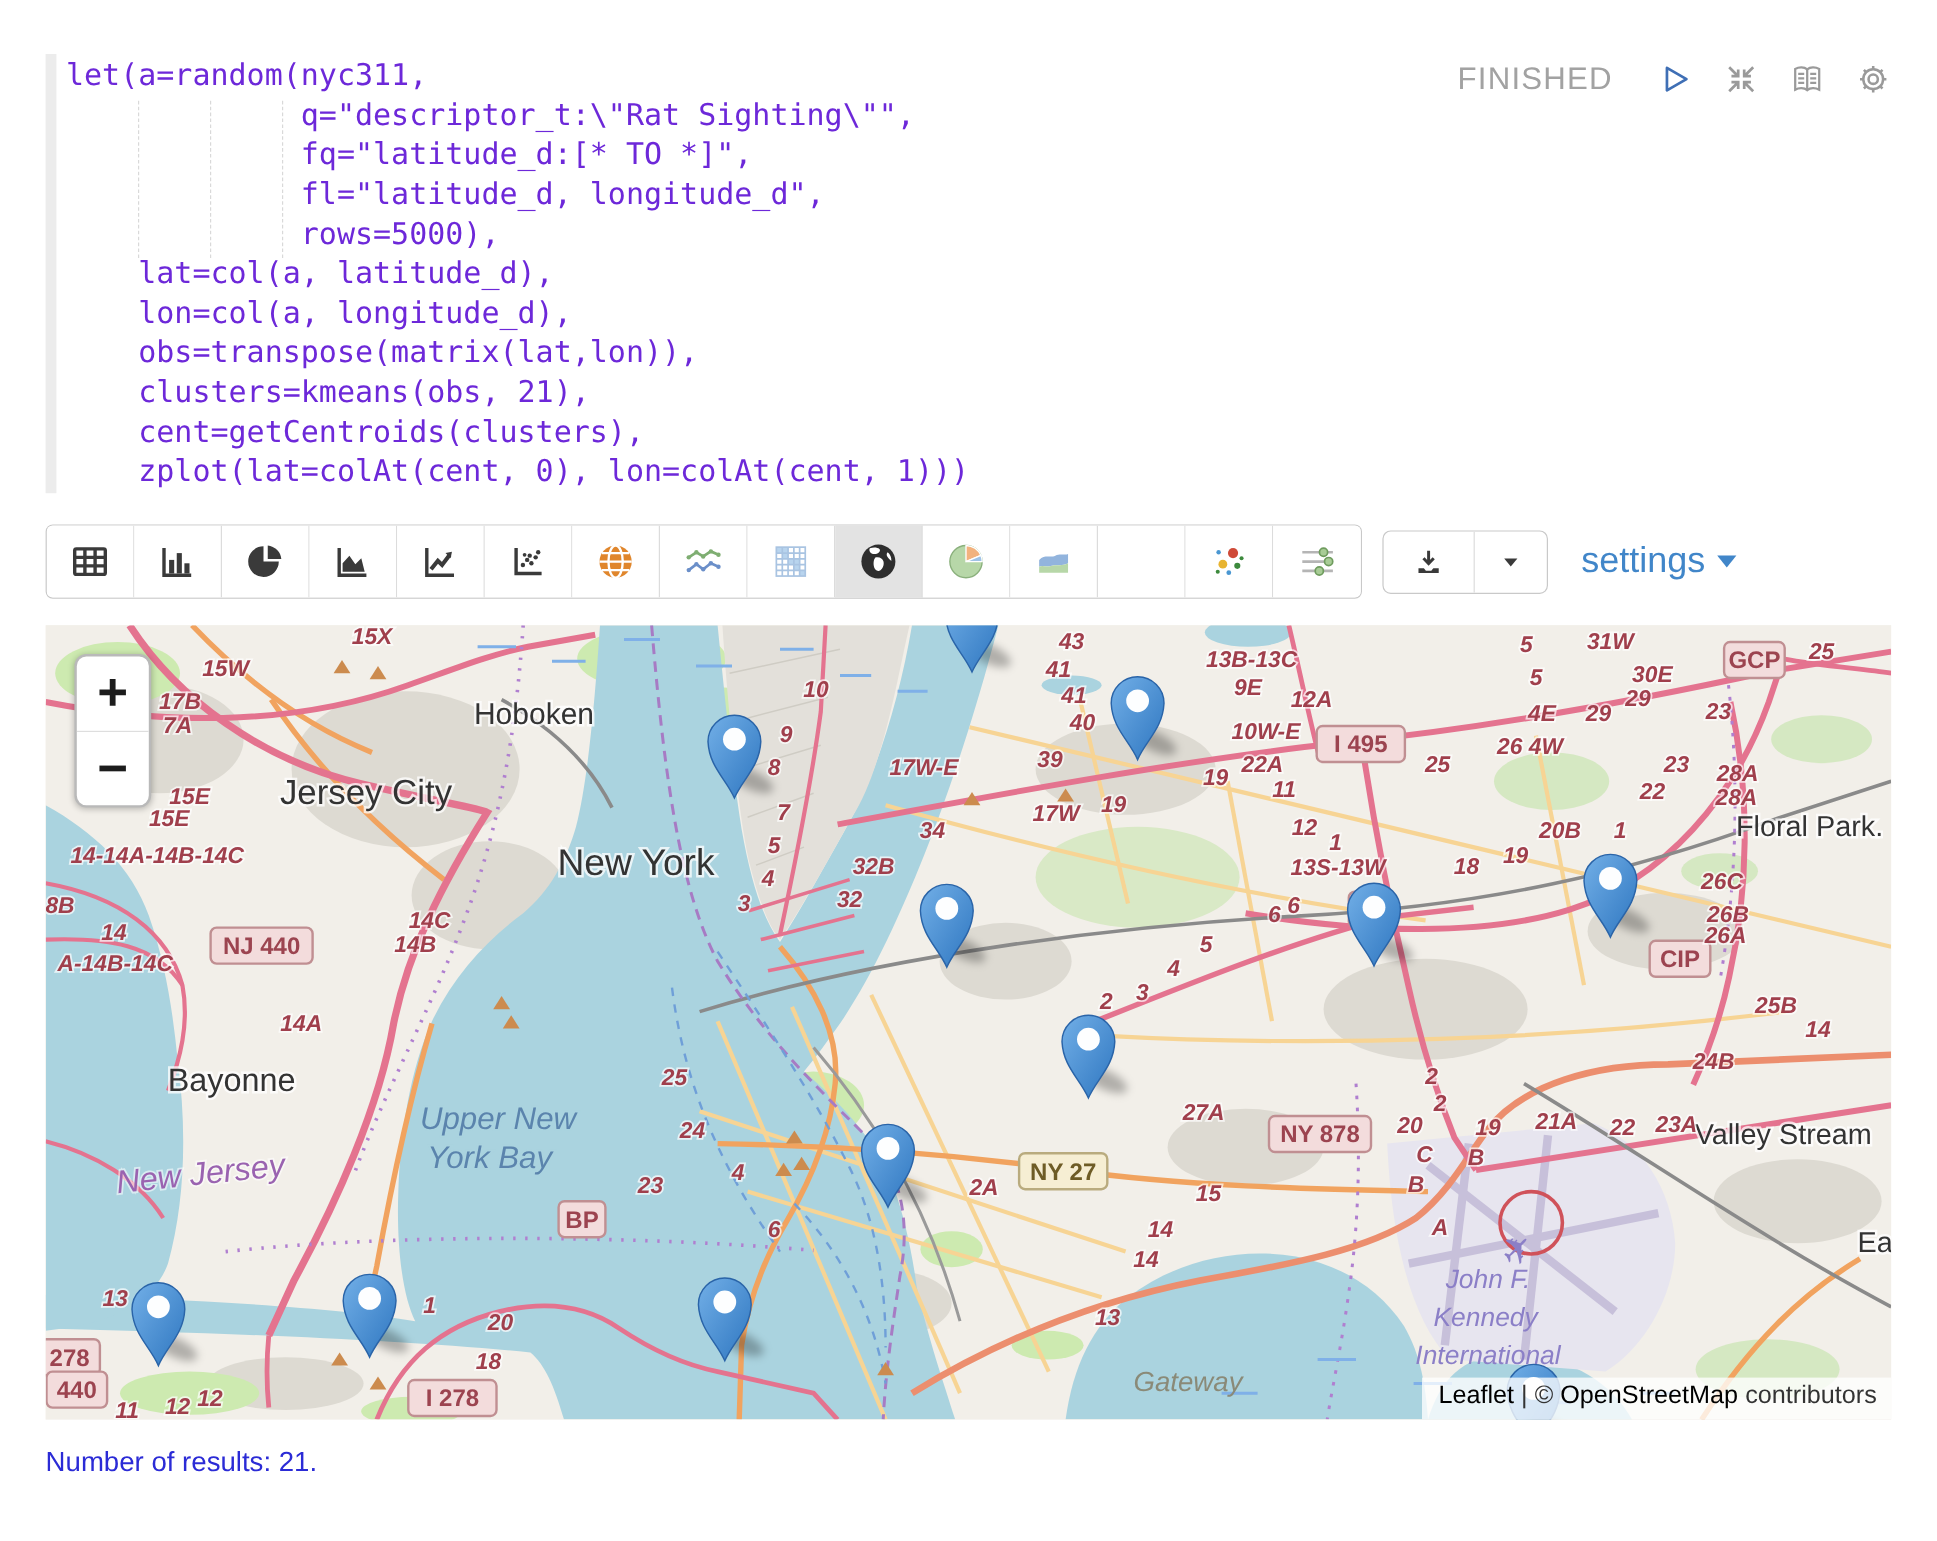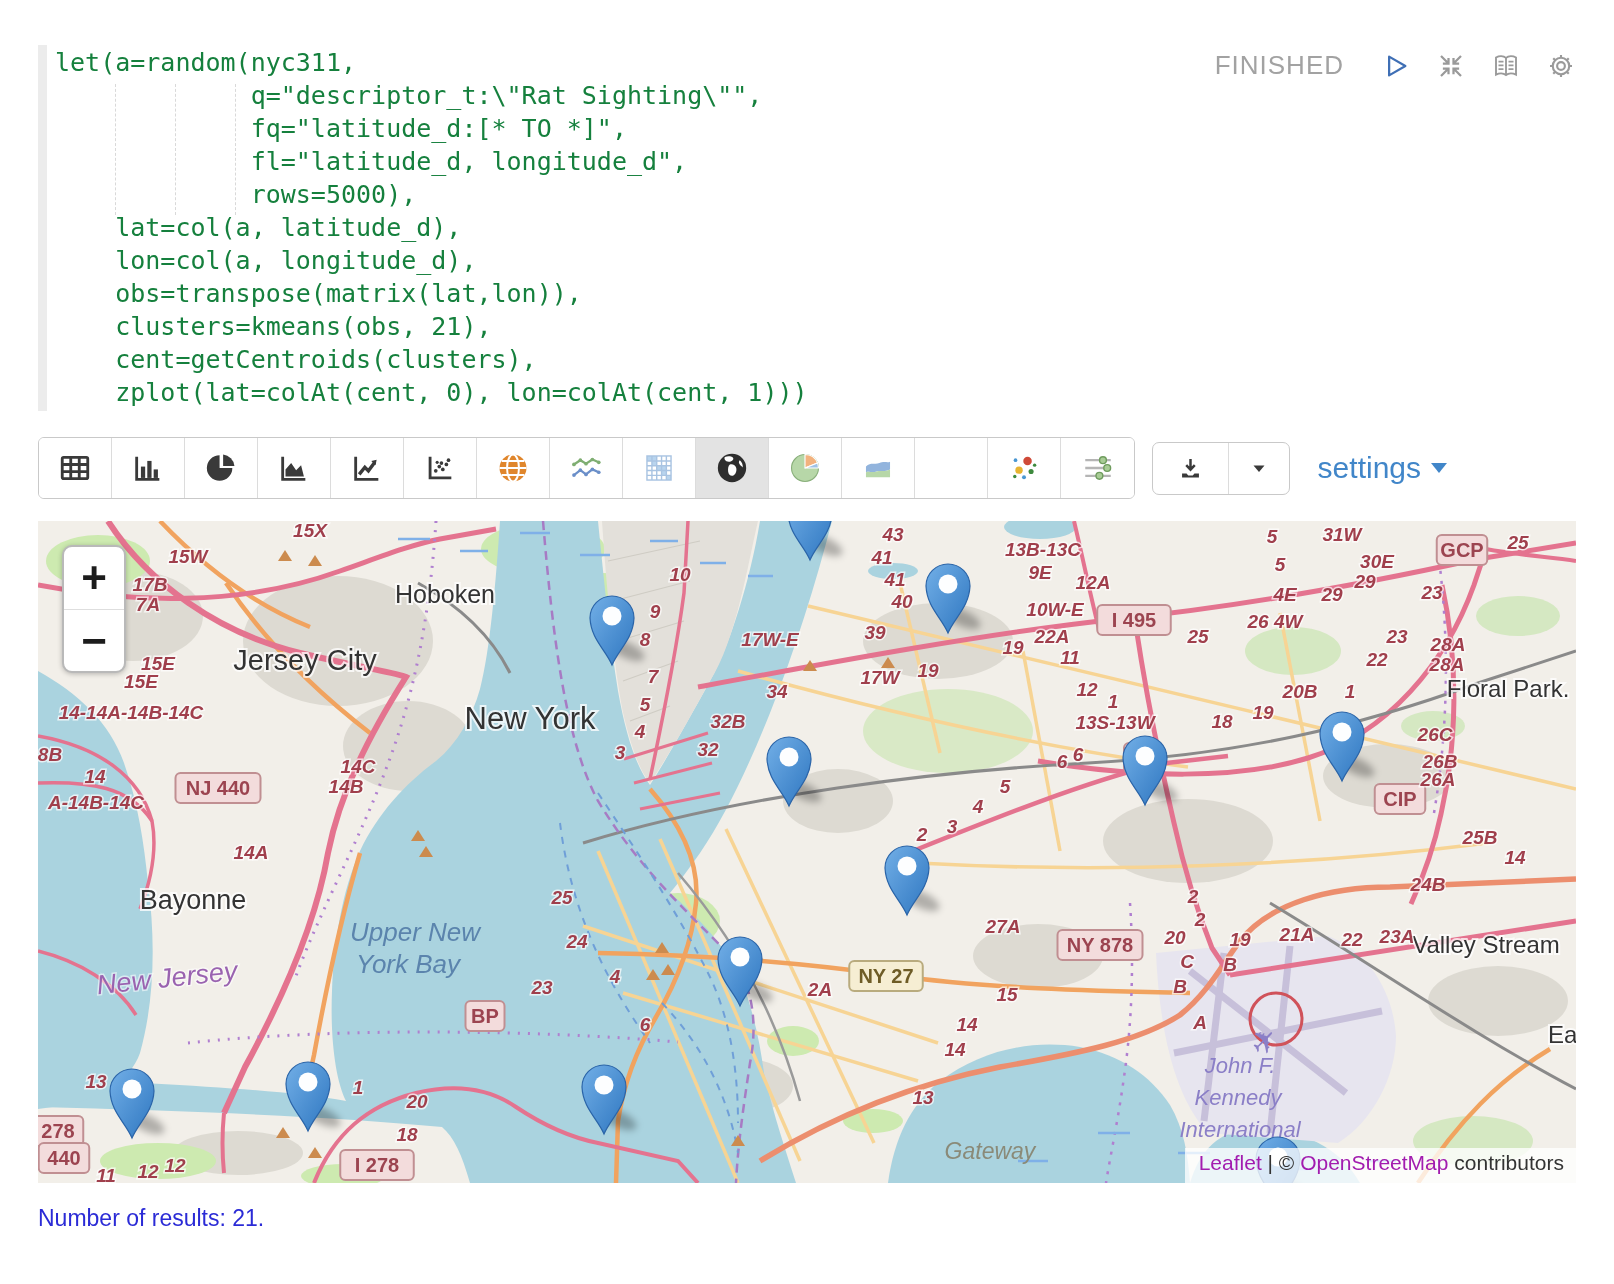--- a/index.html
+++ b/index.html
@@ -3,21 +3,21 @@
 <meta charset="utf-8">
 <style>
   * { box-sizing: border-box; }
   body { margin:0; background:#fff; font-family:"Liberation Sans", sans-serif; }
   .page { width:1614px; padding:42px 38px 30px 38px; }
 
   
   .editor { position:relative; min-height:372px; margin-bottom:23px; }
   .gutter { position:absolute; left:0; top:3px; height:366px; width:9px; background:#ececec; }
   .code { margin-left:17px; padding-top:4px; font:25px/33px "DejaVu Sans Mono", monospace;
-          white-space:pre; color:#15803d; }
+          white-space:pre; color:#6d28d9; }
   .indent-guide { position:absolute; top:42px; height:131px; width:0; border-left:1px dashed #d9d9d9; }
   .para-controls { position:absolute; top:8px; right:0; display:flex; align-items:center; gap:37px; }
   .status { font-size:26px; color:#a2a2a2; letter-spacing:1px; }
   .pc-icon { display:flex; align-items:center; cursor:pointer; }
 
   
   .viz-row { display:flex; justify-content:space-between; align-items:center; margin-bottom:22px; width:1538px; }
   .viz-toolbar { display:flex; border:1px solid #c9c9c9; border-radius:6px; background:#fff; overflow:hidden; }
   .tb-btn { width:73px; height:60px; display:flex; align-items:center; justify-content:center;
             border-right:1px solid #dcdcdc; cursor:pointer; background:#fff; }
@@ -33,21 +33,21 @@
   .map { position:relative; width:1538px; height:662px; overflow:hidden; background:#f2efe9; }
   #map-svg { position:absolute; left:0; top:0; width:1538px; height:662px; }
   .zoomctl { position:absolute; left:24px; top:24px; width:64px; background:#fff;
              border:2px solid #b9b9b9; border-radius:10px; overflow:hidden;
              box-shadow:0 1px 5px rgba(0,0,0,.25); z-index:5; }
   .zoom-btn { height:62px; display:flex; align-items:center; justify-content:center;
               font-size:44px; font-weight:bold; color:#1c1c1c; cursor:pointer; }
   .zoom-btn + .zoom-btn { border-top:1px solid #dedede; }
   .attrib { position:absolute; right:0; bottom:0; background:rgba(255,255,255,.78);
             padding:3px 12px 8px 14px; font-size:21px; color:#333; z-index:6; }
-  .attrib a { color:#a21caf; text-decoration:none; cursor:pointer; }
+  .attrib a { color:#000000; text-decoration:none; cursor:pointer; }
 
   .results { font-size:23px; color:#2b2bd6; margin-top:22px; }
 
   
   #map-svg text { font-family:"Liberation Sans", sans-serif; }
   .lbl-city  { fill:#333; paint-order:stroke; stroke:rgba(255,255,255,.75); stroke-width:4px; }
   .lbl-water { fill:#5b84ad; font-style:italic; paint-order:stroke; stroke:rgba(170,211,223,.6); stroke-width:3px; }
   .lbl-admin { fill:#9a63b0; font-style:italic; paint-order:stroke; stroke:rgba(255,255,255,.55); stroke-width:3px; }
   .lbl-apt   { fill:#8b7fc7; font-style:italic; }
   .lbl-loc   { fill:#8a8a78; font-style:italic; }

